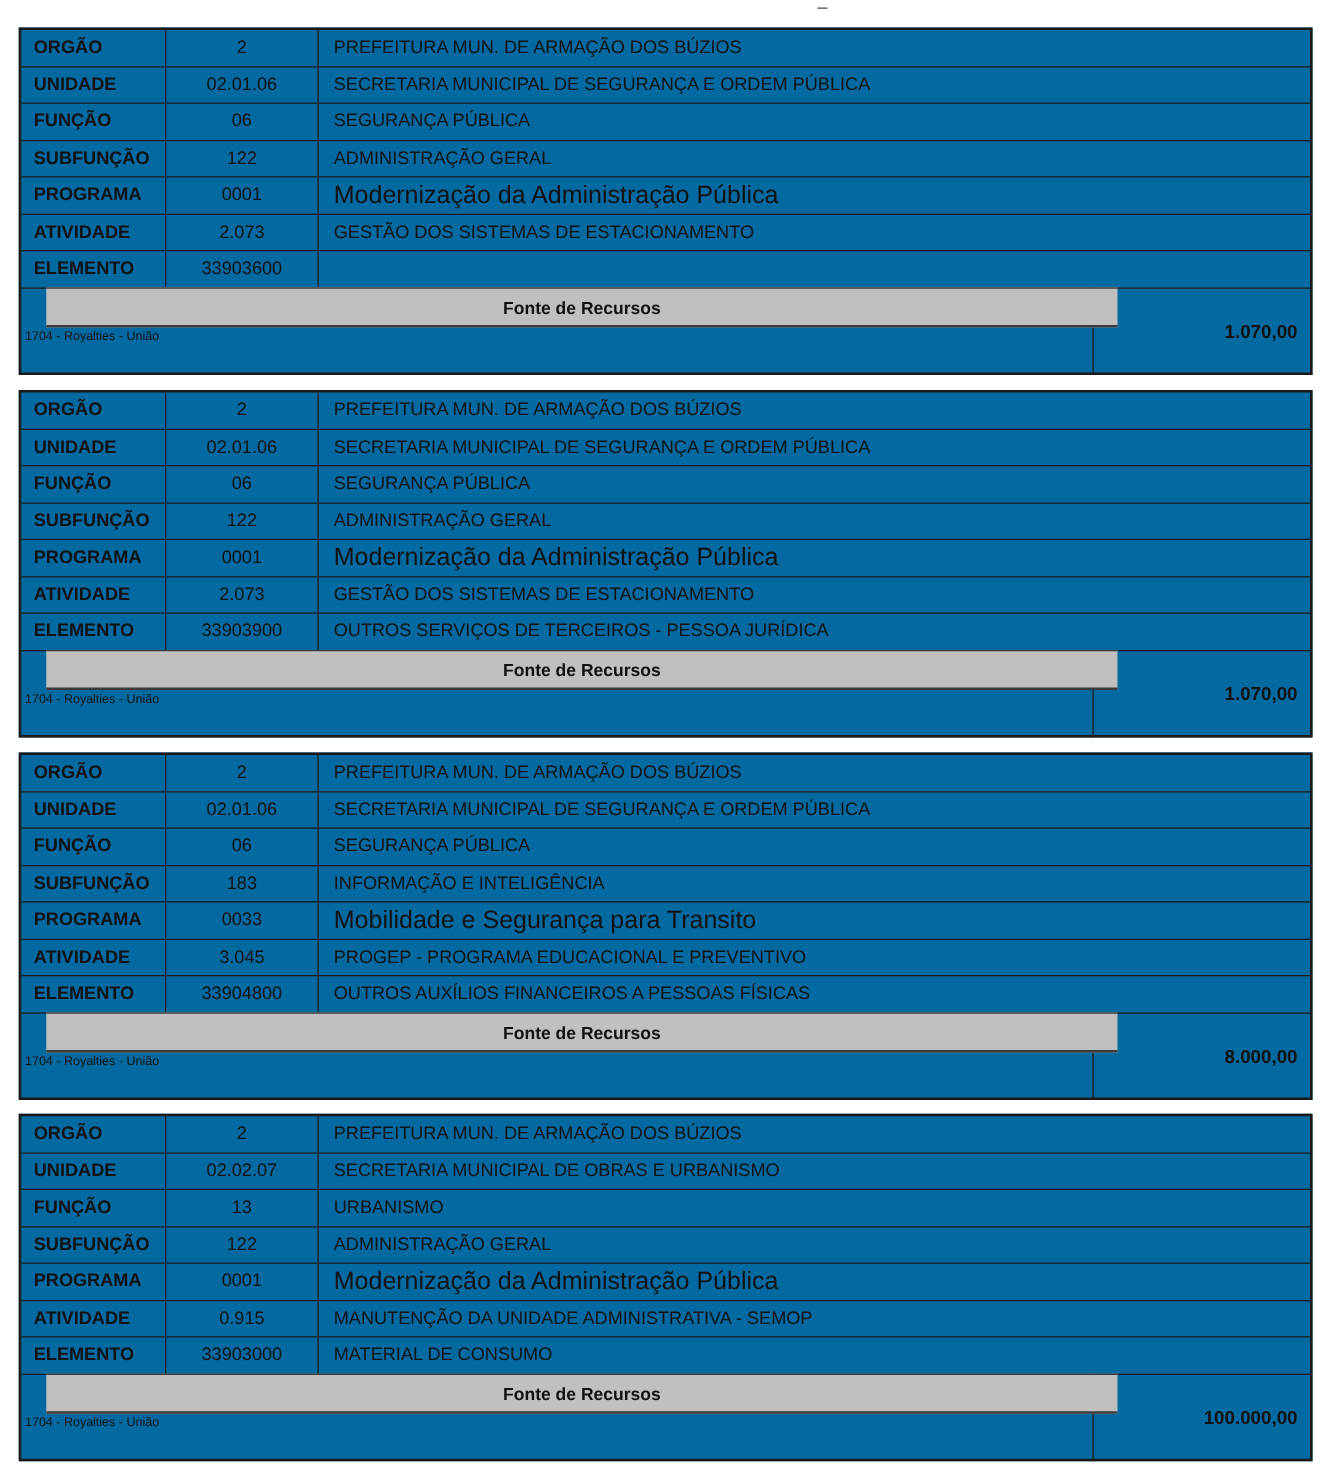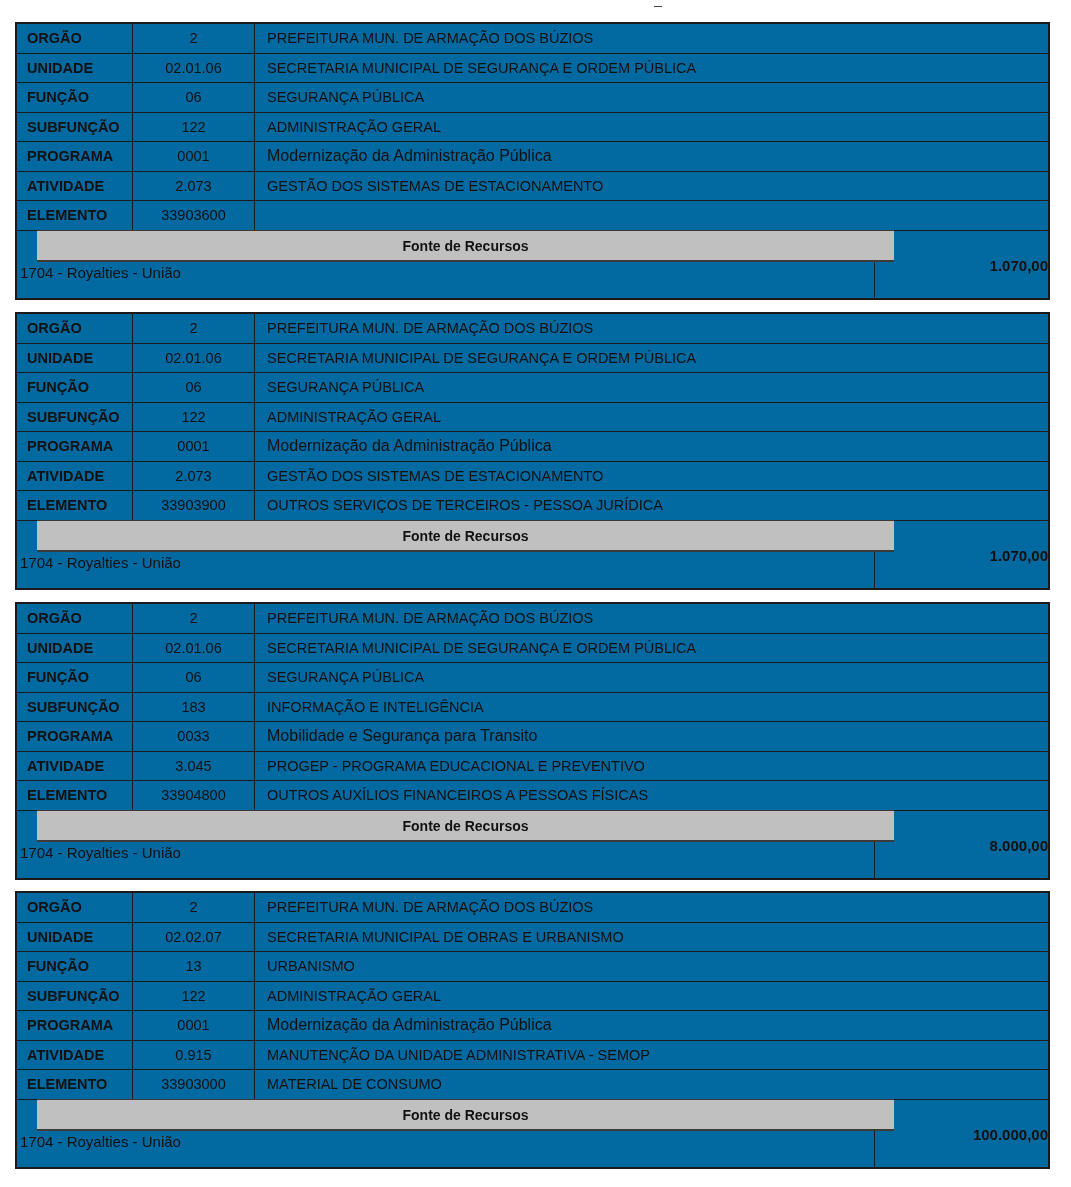--- a/index.html
+++ b/index.html
@@ -11,30 +11,30 @@
            border: 2px solid #1a1a1a; box-sizing: border-box; background: #0369a1; }
   .row { position: absolute; left: 0; width: 100%; height: 29.5px;
          border-bottom: 1px solid #1a1a1a; box-sizing: border-box; }
   .cell { position: absolute; top: 0; height: 100%; display: flex; align-items: center;
           font-size: 14.5px; box-sizing: border-box; }
   .c-label { left: 0; width: 116px; padding-left: 10px; font-weight: bold;
              border-right: 1px solid #1a1a1a; }
   .c-code { left: 116px; width: 122px; justify-content: center;
             border-right: 1px solid #1a1a1a; }
   .c-desc { left: 238px; right: 0; padding-left: 12px; }
-  .c-desc.small { font-size: 16px; }
+  .c-desc.small { font-size: 20px; }
   .fonte-wrap { position: absolute; left: 0; top: 206px; width: 858px; height: 70px;
                 border-right: 1px solid #1a1a1a; box-sizing: border-box; }
   .fonte-head { position: absolute; left: 0; top: 0; width: 100%; height: 32px;
                 background: #c0c0c0; border-bottom: 2px solid #3a3a3a; border-top: 1px solid #3a3a3a;
                 box-sizing: border-box; display: flex; align-items: center; justify-content: center;
                 font-weight: bold; font-size: 14px; margin-left: 20px; }
-  .fonte-val { position: absolute; left: 3px; top: 34px; font-size: 15px; }
+  .fonte-val { position: absolute; left: 3px; top: 34px; font-size: 10px; }
   .amount { position: absolute; left: 858px; right: 0; top: 206px; height: 70px;
-            display: flex; align-items: center; justify-content: flex-end; padding-right: 0;
+            display: flex; align-items: center; justify-content: flex-end; padding-right: 10px;
             font-weight: bold; font-size: 15px; box-sizing: border-box; }
 </style>
 </head>
 <body>
 
 <div class="topmark"></div>
 
 <div id="container">
     <div class="block" style="top: 22px;">
     <div class="row" style="top: 0px;">

